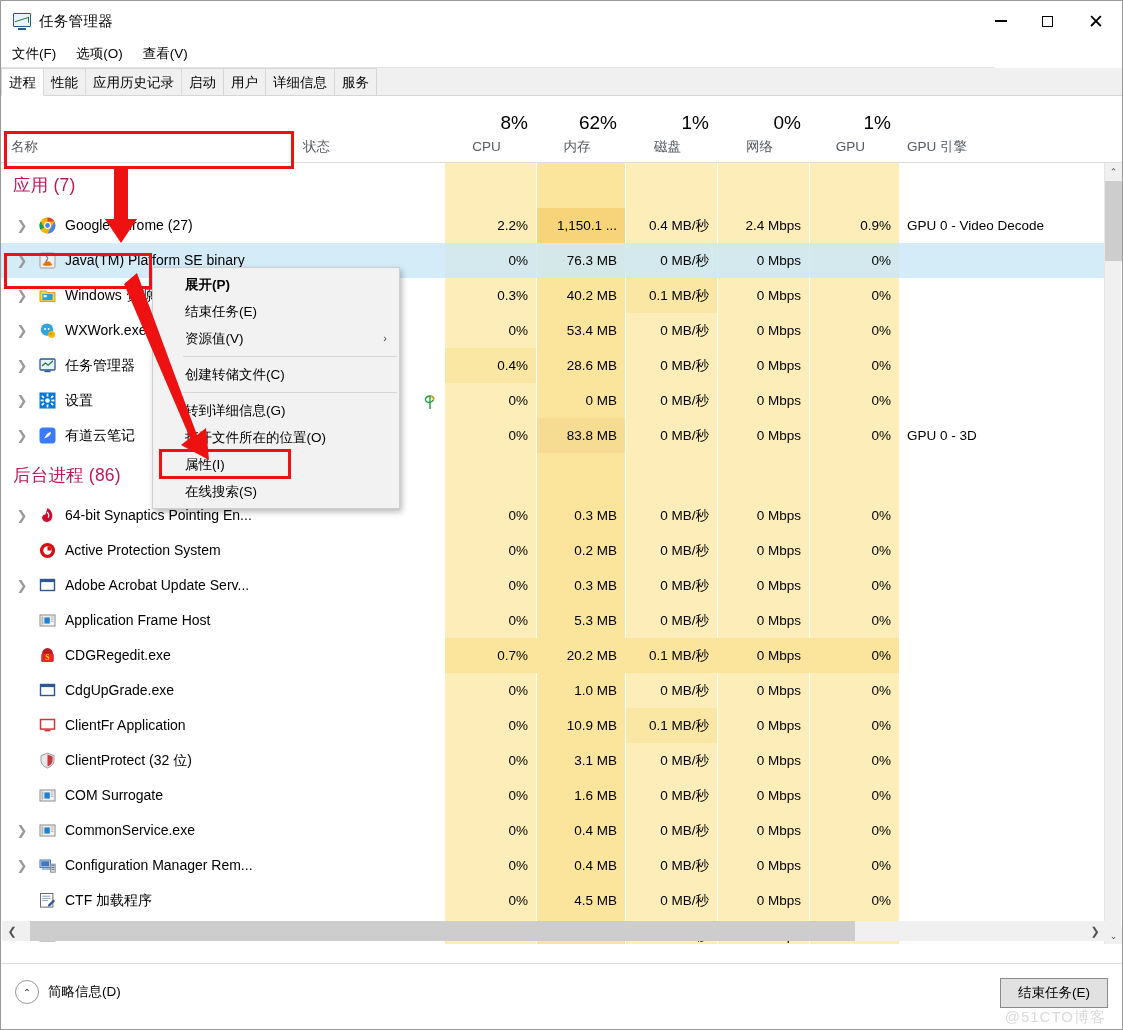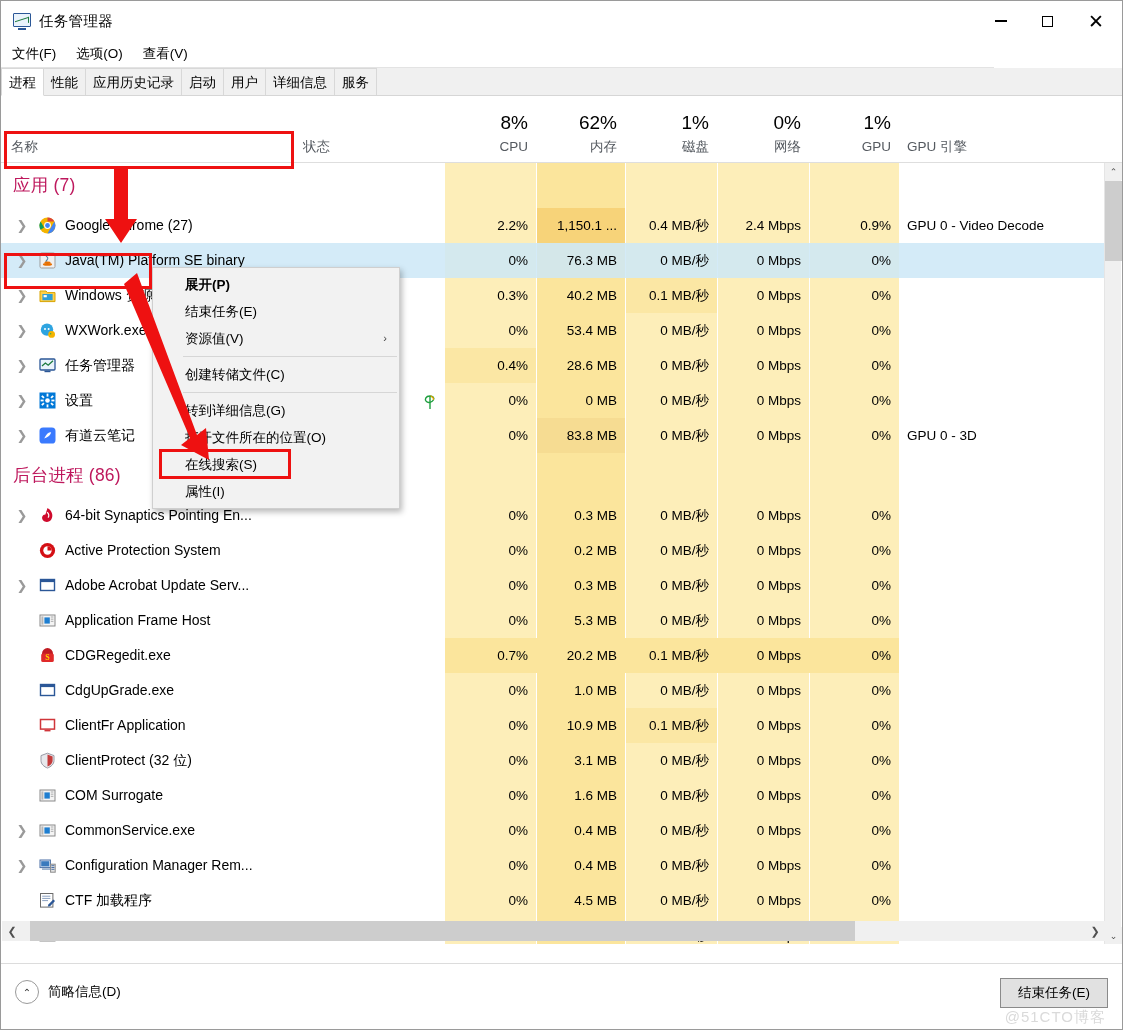--- a/index.html
+++ b/index.html
@@ -92,21 +92,21 @@
     position: absolute; left: 134px; top: 108px; font-size: 13px; color: #4a6a9a;
   }
   .hdr-cell {
     position: absolute; bottom: 4px; font-size: 13.5px; color: #555a60;
   }
   .hdr-cell .pct {
     display: block; text-align: right; font-size: 19px; color: #000;
     line-height: 26px; font-weight: 400;
   }
   .hdr-cell .lbl { display: block; line-height: 22px; }
-  .hdr-cell.right .lbl { text-align: right; }
+  .hdr-cell.right .lbl { text-align: center; }
   .hdr-sep {
     position: absolute; top: 130px; height: 28px; width: 1px; background: #dcdcdc;
   }
 
   
   .listwrap {
     position: absolute; left: 0; top: 162px; width: 1121px; height: 781px;
     overflow: hidden; background: #ffffff;
   }
   .band {
@@ -695,22 +695,22 @@
   <div class="ctxmenu">
     <div id="ctx-host">
         <div class="ctxitem bold">展开(P)</div>
         <div class="ctxitem">结束任务(E)</div>
         <div class="ctxitem">资源值(V)<span class="submark">›</span></div>
         <div class="ctxsep"></div>
         <div class="ctxitem">创建转储文件(C)</div>
         <div class="ctxsep"></div>
         <div class="ctxitem">转到详细信息(G)</div>
         <div class="ctxitem">打开文件所在的位置(O)</div>
+        <div class="ctxitem">属性(I)</div>
         <div class="ctxitem">在线搜索(S)</div>
-        <div class="ctxitem">属性(I)</div>
       </div>
   </div>
 
   <div class="annbox" style="left:3px; top:130px; width:290px; height:38px;"></div>
   <div class="annbox" style="left:3px; top:252px; width:148px; height:36px;"></div>
   <div class="annbox" style="left:158px; top:448px; width:132px; height:30px;"></div>
 
   <svg class="ann-arrow" style="left:0; top:0;" width="1123" height="1030" viewBox="0 0 1123 1030">
     <g fill="#ee1111" stroke="none">
 

